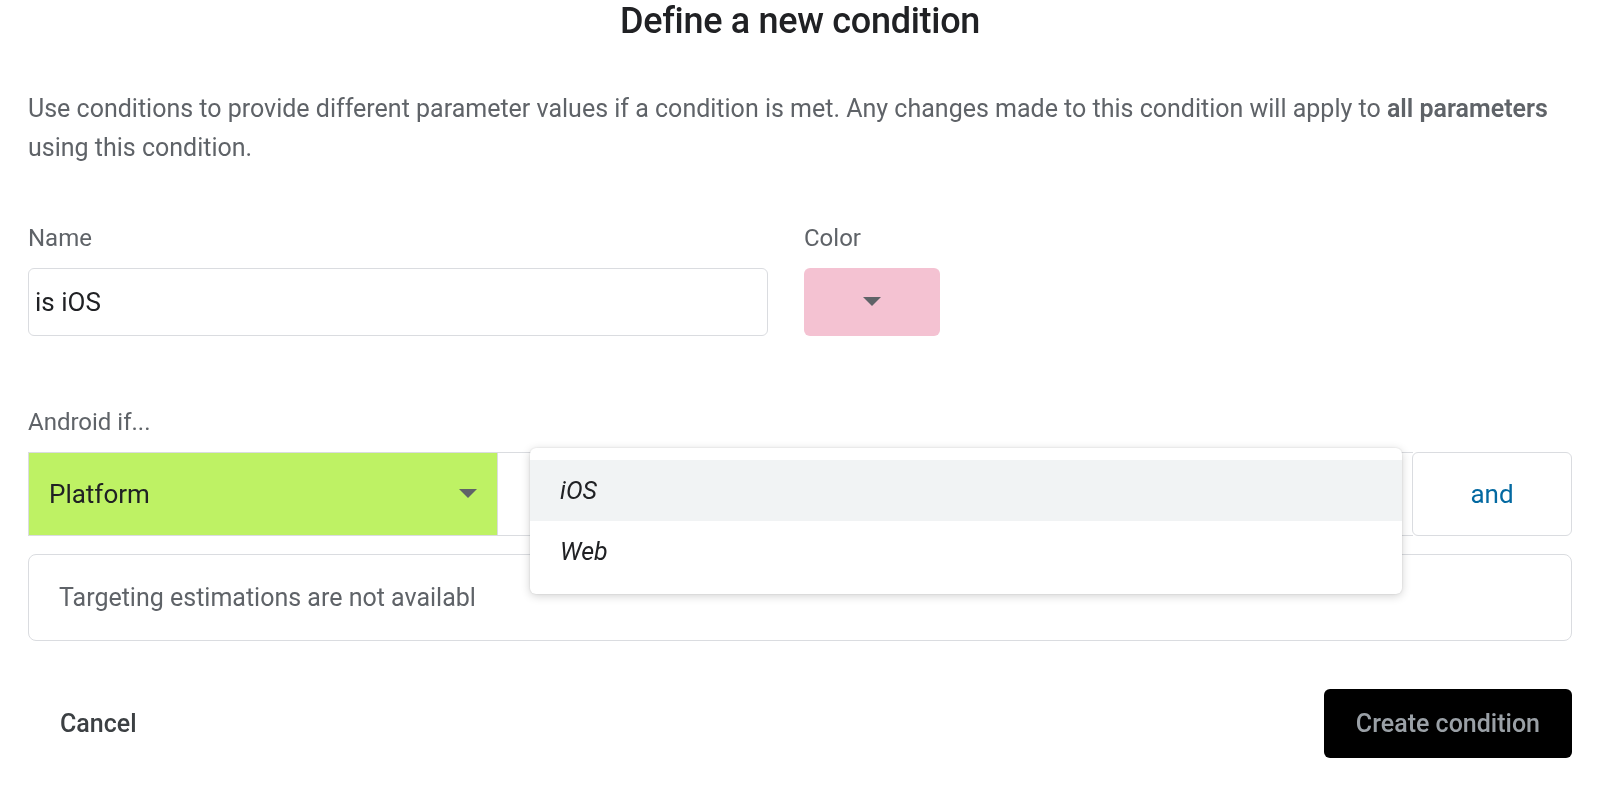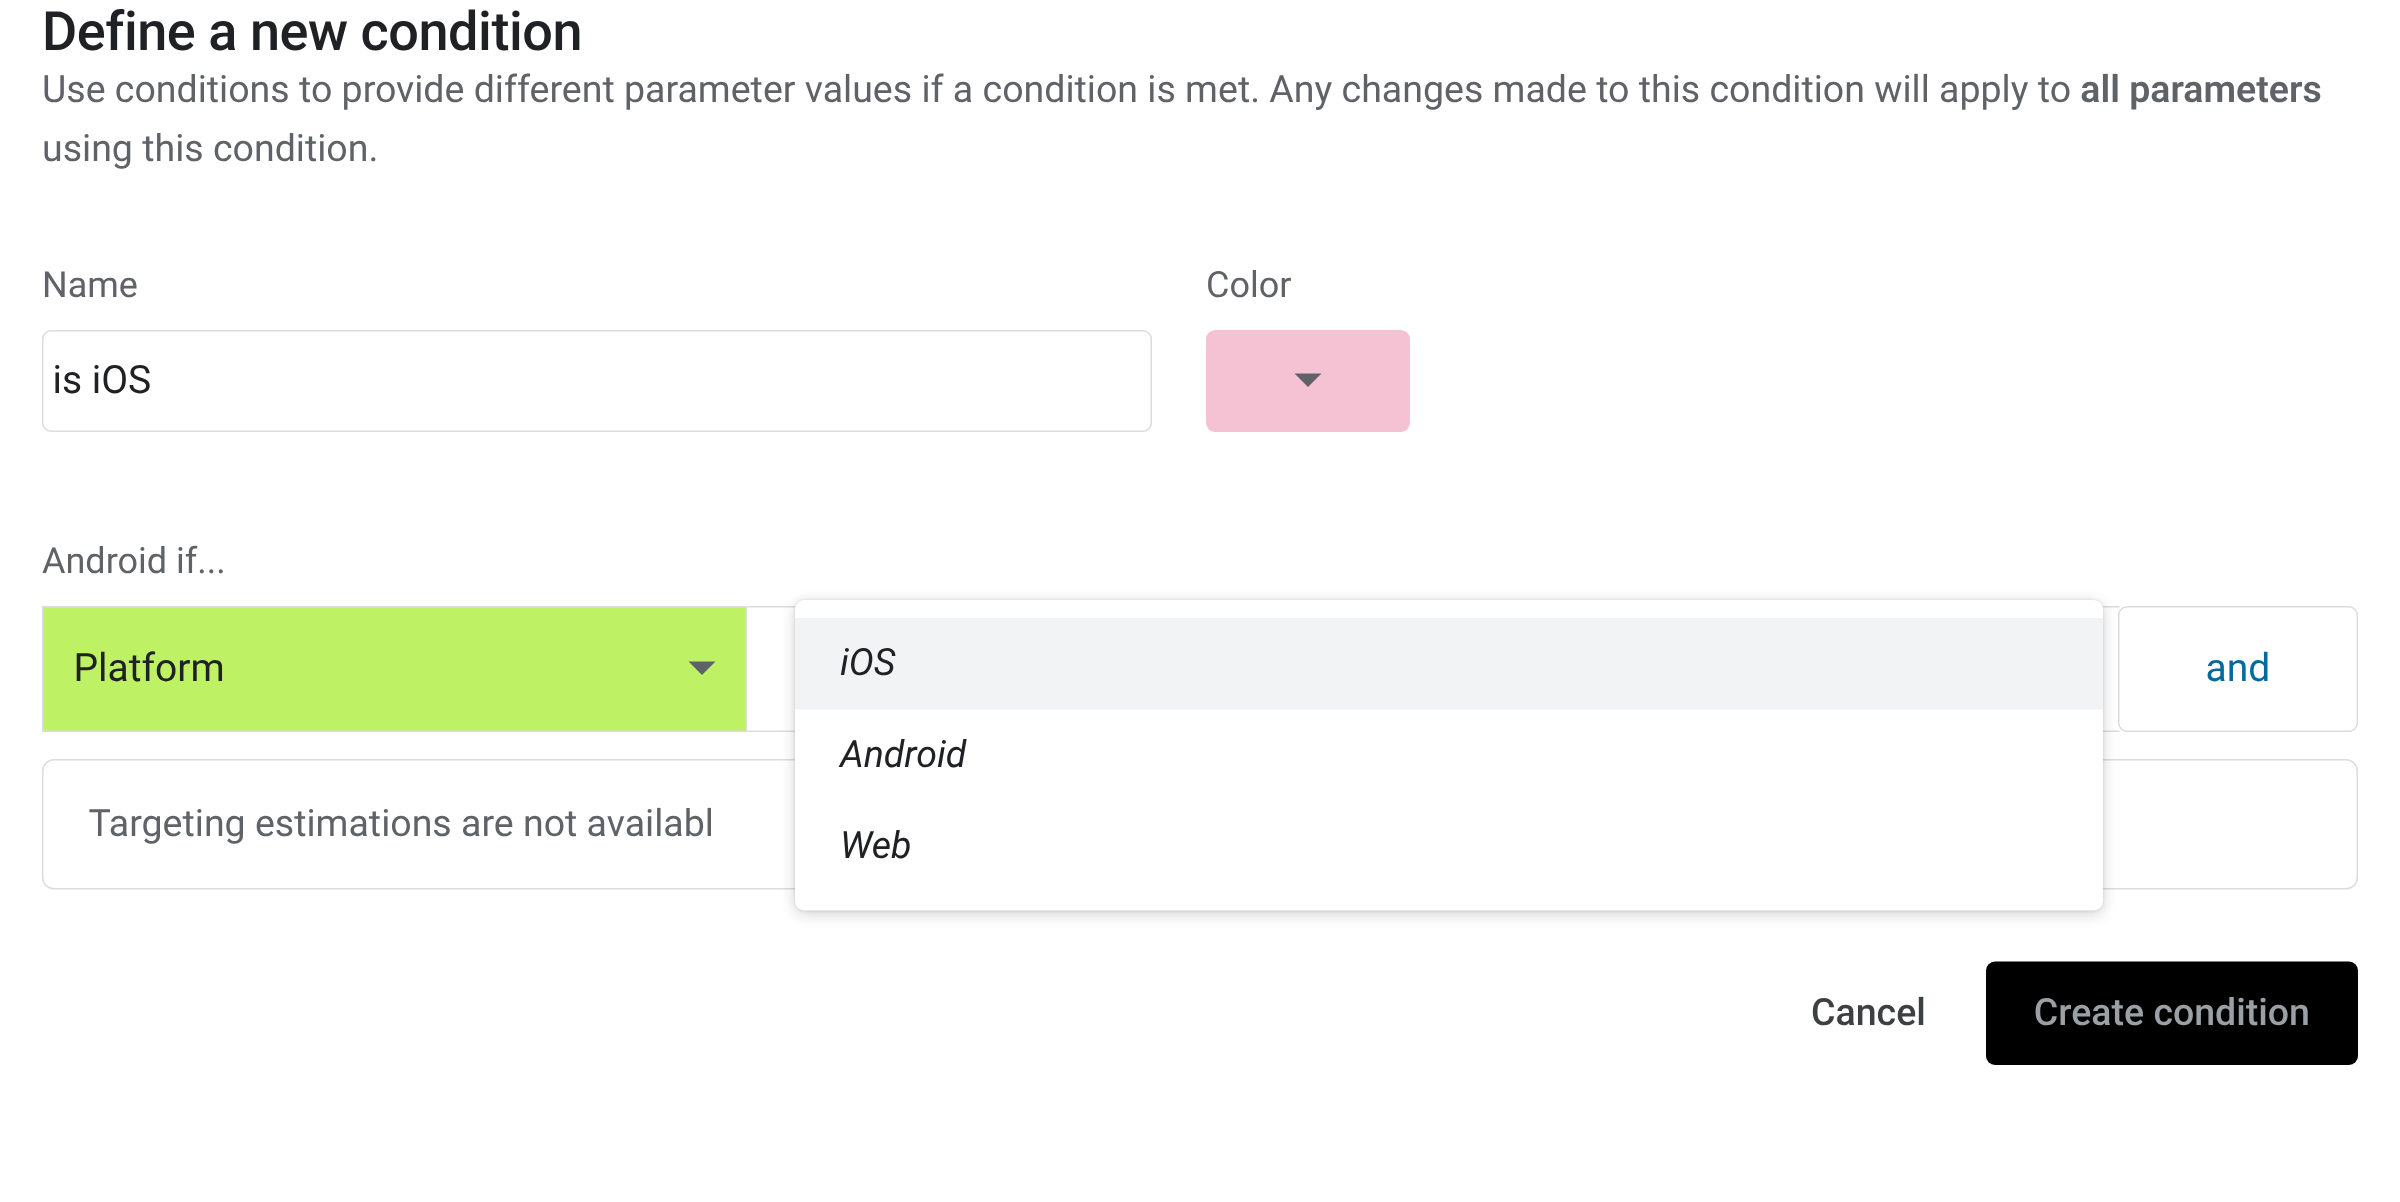--- a/index.html
+++ b/index.html
@@ -11,21 +11,23 @@
       font-family: 'Google Sans', Roboto, Arial, sans-serif;
       background: #fff;
       color: #202124;
       padding: 0 28px;
       width: 1600px;
     }
     .title {
       font-size: 36px;
       font-weight: 500;
       color: #202124;
+      margin-bottom: 48px;
       letter-spacing: -0.3px;
+      text-align: center;
     }
     .description {
       font-size: 25px;
       color: #5f6368;
       line-height: 1.55;
       margin-bottom: 56px;
     }
     .description .bold {
       font-weight: 600;
       color: #5f6368;
@@ -154,21 +156,21 @@
       border: 1px solid #dadce0;
       border-radius: 8px;
       padding: 28px 30px;
       margin-top: 18px;
       font-size: 25px;
       color: #5f6368;
       width: 100%;
     }
     .actions-row {
       display: flex;
-      justify-content: flex-end;
+      justify-content: space-between;
       gap: 8px;
       margin-top: 48px;
       align-items: center;
     }
     .btn {
       border: none;
       background: none;
       font-size: 25px;
       font-weight: 500;
       padding: 20px 32px;
@@ -214,21 +216,20 @@
       <span>Platform</span>
       <span class="arrow"></span>
     </div>
 
     <div class="spacer-cell"></div>
 
     <div class="and-cell">and</div>
 
     <div class="dropdown-menu">
       <div class="dropdown-item highlighted">iOS</div>
-      <div class="dropdown-item">Android</div>
       <div class="dropdown-item">Web</div>
     </div>
   </div>
 
   <div class="targeting-box">Targeting estimations are not availabl</div>
 </div>
 
 <div class="actions-row">
   <button class="btn btn-cancel">Cancel</button>
   <button class="btn btn-create">Create condition</button>

